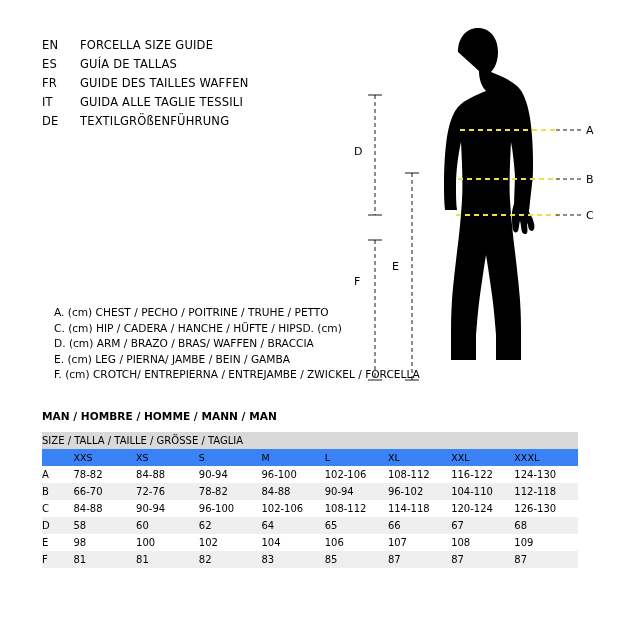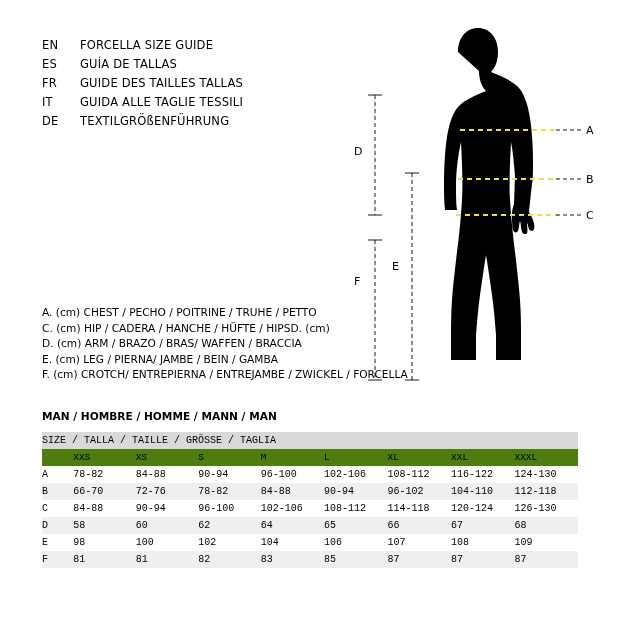--- a/index.html
+++ b/index.html
@@ -39,21 +39,21 @@
     flex: 0 0 38px;
     color: #000;
   }
   .lang-title {
     flex: 1;
   }
 
   
   .legend {
     position: absolute;
-    left: 42px;
+    left: 54px;
     top: 305px;
     width: 350px;
   }
   .legend-row {
     font-size: 10.6px;
     line-height: 15.6px;
     white-space: nowrap;
   }
   .legend-note {
     position: absolute;
@@ -77,37 +77,36 @@
   .table-wrap {
     position: absolute;
     left: 42px;
     top: 432px;
     width: 536px;
   }
   table.size-table {
     border-collapse: collapse;
     width: 536px;
     font-size: 10px;
-    font-family: Liberation Mono, monospace;
   }
   table.size-table td, table.size-table th {
     padding: 0;
     height: 17px;
     vertical-align: middle;
     font-weight: normal;
     text-align: left;
   }
   .hdr-row td {
     background: #d9d9d9;
     height: 16px;
     font-size: 10px;
     padding-left: 5px;
   }
   .col-row td {
-    background: #4d7c0f;
+    background: #3b82f6;
     font-size: 9.5px;
     padding-left: 5px;
     height: 17px;
     margin-top: 37px;
   }
   .band-a { background: #efefef; }
   .band-b { background: #ffffff; }
   .row-label {
     padding-left: 5px;
     width: 30px;
@@ -125,21 +124,21 @@
     <div class="lang-row">
       <span class="lang-code">EN</span>
       <span class="lang-title">FORCELLA SIZE GUIDE</span>
     </div>
     <div class="lang-row">
       <span class="lang-code">ES</span>
       <span class="lang-title">GUÍA DE TALLAS</span>
     </div>
     <div class="lang-row">
       <span class="lang-code">FR</span>
-      <span class="lang-title">GUIDE DES TAILLES TALLAS</span>
+      <span class="lang-title">GUIDE DES TAILLES WAFFEN</span>
     </div>
     <div class="lang-row">
       <span class="lang-code">IT</span>
       <span class="lang-title">GUIDA ALLE TAGLIE TESSILI</span>
     </div>
     <div class="lang-row">
       <span class="lang-code">DE</span>
       <span class="lang-title">TEXTILGRÖßENFÜHRUNG</span>
     </div>
   </div>

